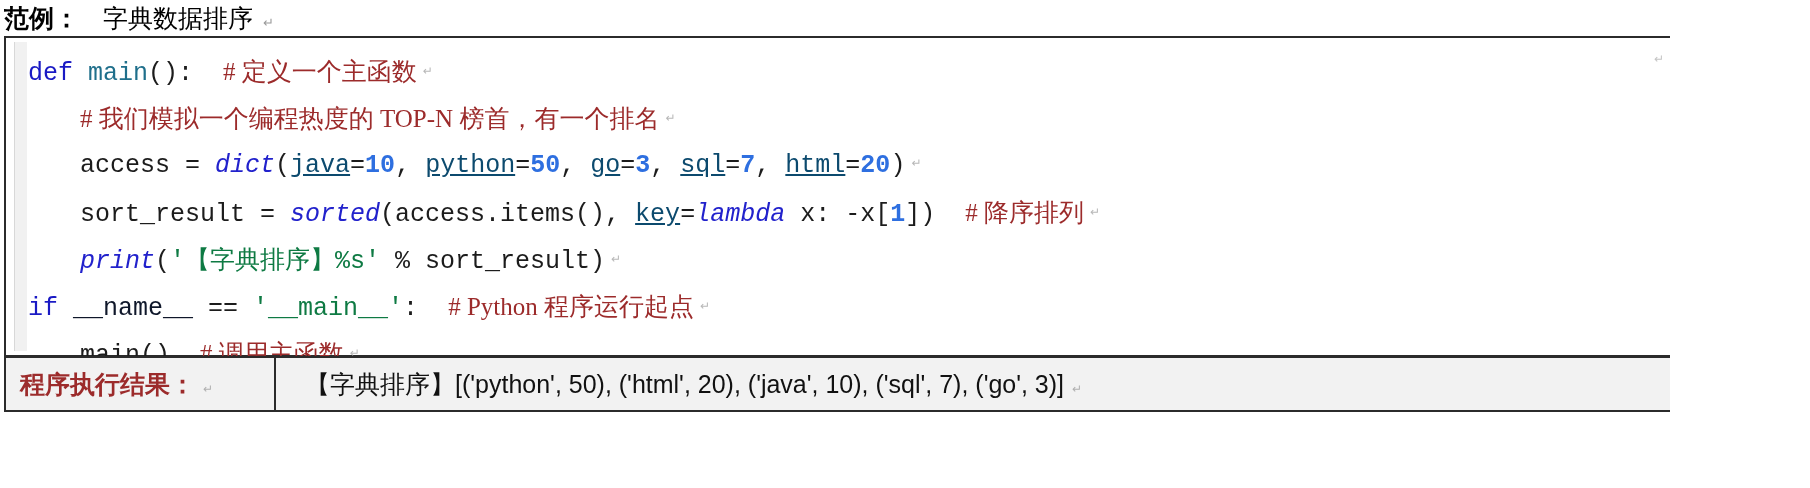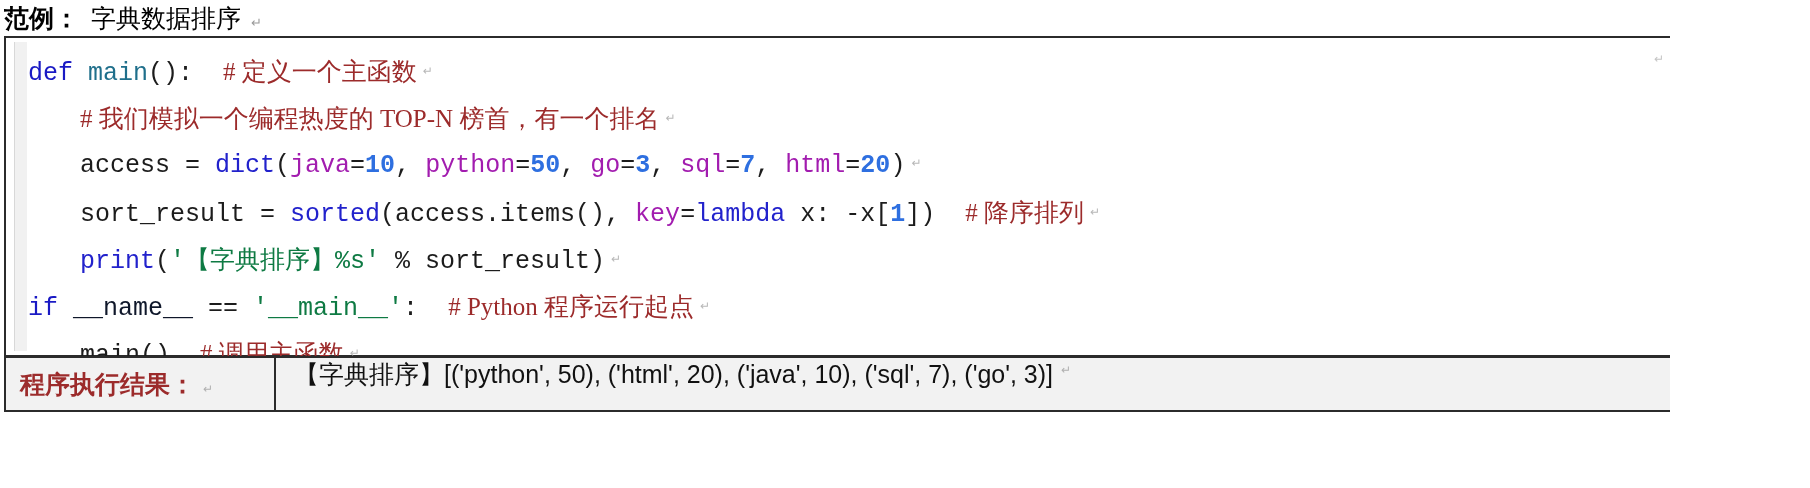--- a/index.html
+++ b/index.html
@@ -35,21 +35,21 @@
     font-family: "Liberation Sans", sans-serif;
     font-weight: bold;
     font-size: 25px;
     color: #000000;
     letter-spacing: 0px;
   }
   .heading .h-title {
     font-family: "Liberation Sans", sans-serif;
     font-size: 25px;
     color: #000000;
-    margin-left: 12px;
+    margin-left: 24px;
   }
   .heading .h-mark {
     font-family: "Liberation Sans", sans-serif;
     font-size: 13px;
     color: #9a9a9a;
     margin-left: 10px;
     position: relative;
     top: 4px;
   }
 
@@ -92,23 +92,23 @@
   }
   .ln {
     display: block;
     height: 47px;
     white-space: pre;
   }
   .ind1 { display: inline-block; width: 52px; }
 
   .tok-kw      { color: #1a1ac4; }
   .tok-fn      { color: #1f6f8b; }
-  .tok-builtin { color: #2222cc; }
+  .tok-builtin { color: #2222cc; font-style: italic; }
   .tok-plain   { color: #1c1c1c; }
-  .tok-kwarg   { color: #a21caf; }
+  .tok-kwarg   { color: #0c4a6e; text-decoration: underline; }
   .tok-num     { color: #2e6fe0; font-weight: bold; }
   .tok-str     { color: #0e7a43; }
   .tok-dunder  { color: #0f172a; }
   .tok-op      { color: #1c1c1c; }
 
   .cmt-cn {
     font-family: "Liberation Serif", "DejaVu Serif", serif;
     color: #9c2b2b;
     font-size: 25px;
   }
@@ -159,21 +159,22 @@
     font-family: "Liberation Sans", sans-serif;
     font-size: 12px;
     color: #b0b0b0;
     margin-left: 8px;
     position: relative;
     top: 5px;
   }
   .result-value-cell {
     flex: 1;
     display: flex;
-    padding-left: 18px;
+    align-items: center;
+    padding-left: 29px;
     box-sizing: border-box;
   }
   .result-value {
     font-family: "Liberation Sans", sans-serif;
     font-size: 25px;
     color: #111111;
     white-space: nowrap;
   }
   .result-value-mark {
     font-family: "Liberation Sans", sans-serif;

